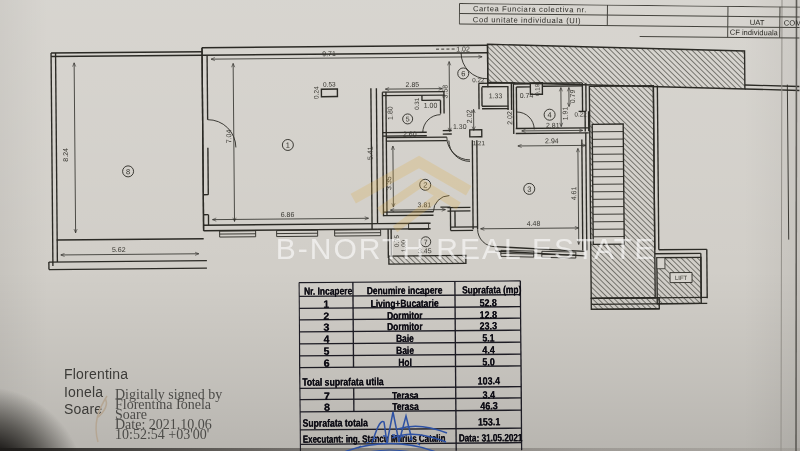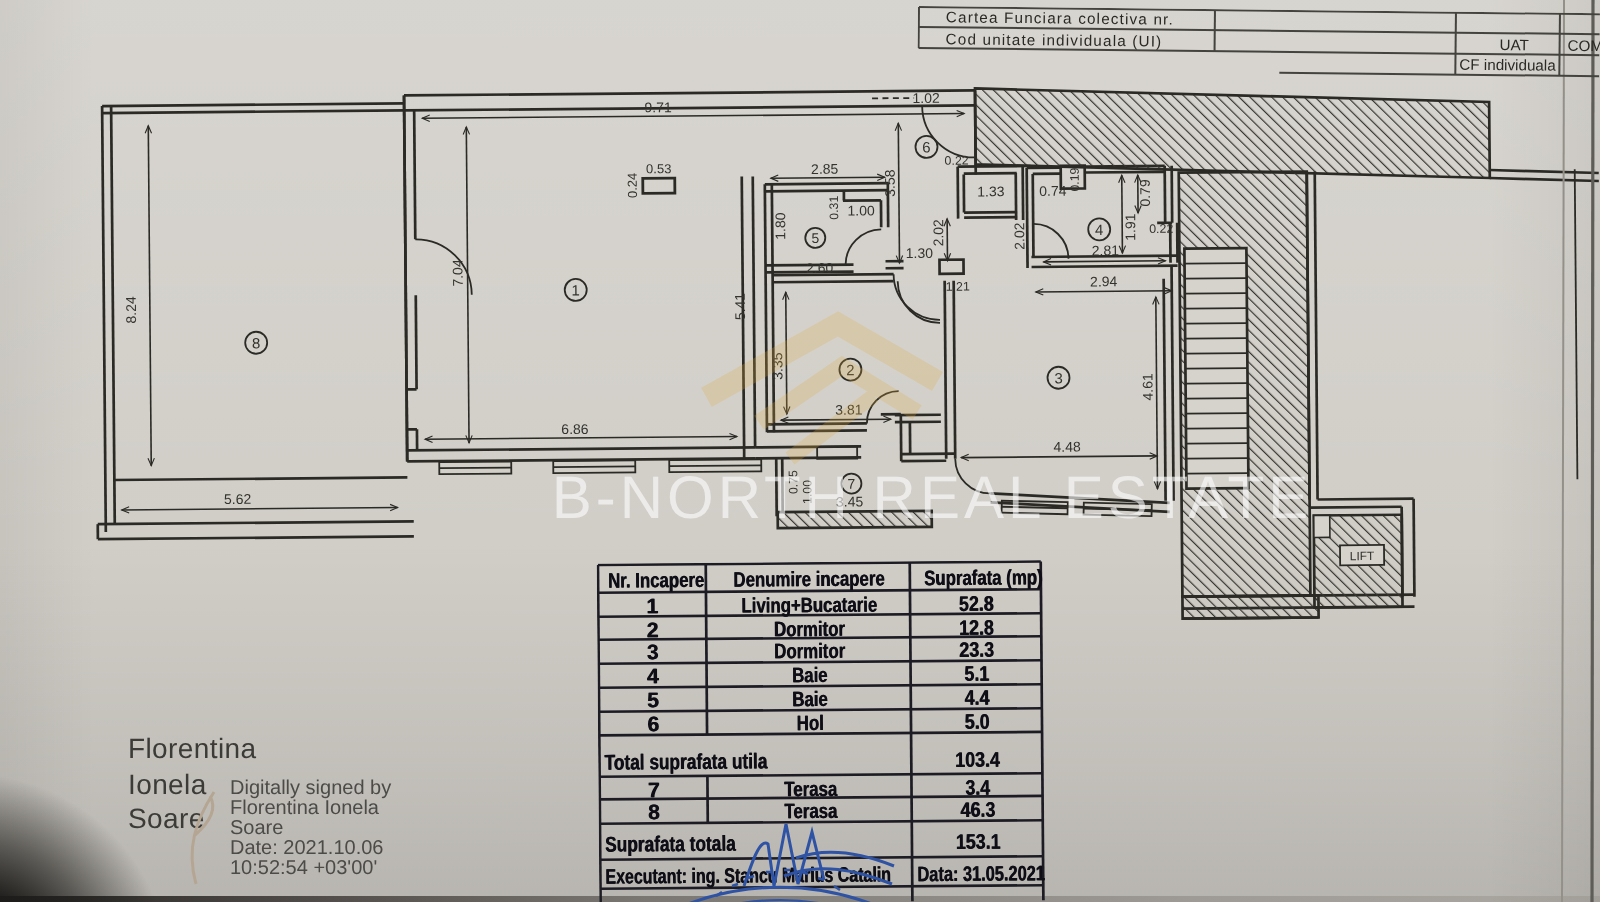--- a/index.html
+++ b/index.html
@@ -476,21 +476,21 @@
 
     <div style="position:absolute;left:3px;top:134.5px;font-size:10.8px;transform:scaleX(0.8);transform-origin:0 50%;">Suprafata totala</div>
     <div style="position:absolute;left:157px;top:134.5px;width:65px;text-align:center;font-size:10.5px;transform:scaleX(0.85);">153.1</div>
 
     <div style="position:absolute;left:3px;top:150.5px;font-size:10.5px;transform:scaleX(0.76);transform-origin:0 50%;">Executant: ing. Stancu Marius Catalin</div>
     <div style="position:absolute;left:159px;top:150.5px;font-size:10.5px;transform:scaleX(0.78);transform-origin:0 50%;">Data: 31.05.2021</div>
   </div>
 
   <div style="position:absolute;left:44px;top:366px;font-size:14px;color:#3c3b38;line-height:17.5px;letter-spacing:0.2px;margin-left:20px;">Florentina<br>Ionela<br>Soare</div>
 
-  <div style="position:absolute;left:115px;top:390px;font-size:10px;color:#4c4b48;line-height:9.9px;">Digitally signed by<br>Florentina Ionela<br>Soare<br>Date: 2021.10.06<br>10:52:54 +03'00'</div>
+  <div style="position:absolute;left:115px;top:390px;font-size:14px;color:#4c4b48;line-height:9.9px;font-family:Liberation Serif, serif;">Digitally signed by<br>Florentina Ionela<br>Soare<br>Date: 2021.10.06<br>10:52:54 +03'00'</div>
 
   <svg width="50" height="75" style="position:absolute;left:82px;top:378px" fill="none">
     <path d="M 25,18 C 16,32 11,46 16,64 M 15,40 C 22,34 27,27 23,20" stroke="#b5a693" stroke-width="1.5"></path>
   </svg>
 
 
   <svg width="200" height="60" style="position:absolute;left:300px;top:391px" fill="none">
 
     <path d="M 72,52 C 76,40 80,28 84,31 L 87,52 L 93,21 L 99,51 L 106,25 L 112,49 M 92,47 C 110,40 128,44 146,51 M 98,38 C 115,32 132,36 147,42" stroke="#2e52a4" stroke-width="1.5"></path>
 

